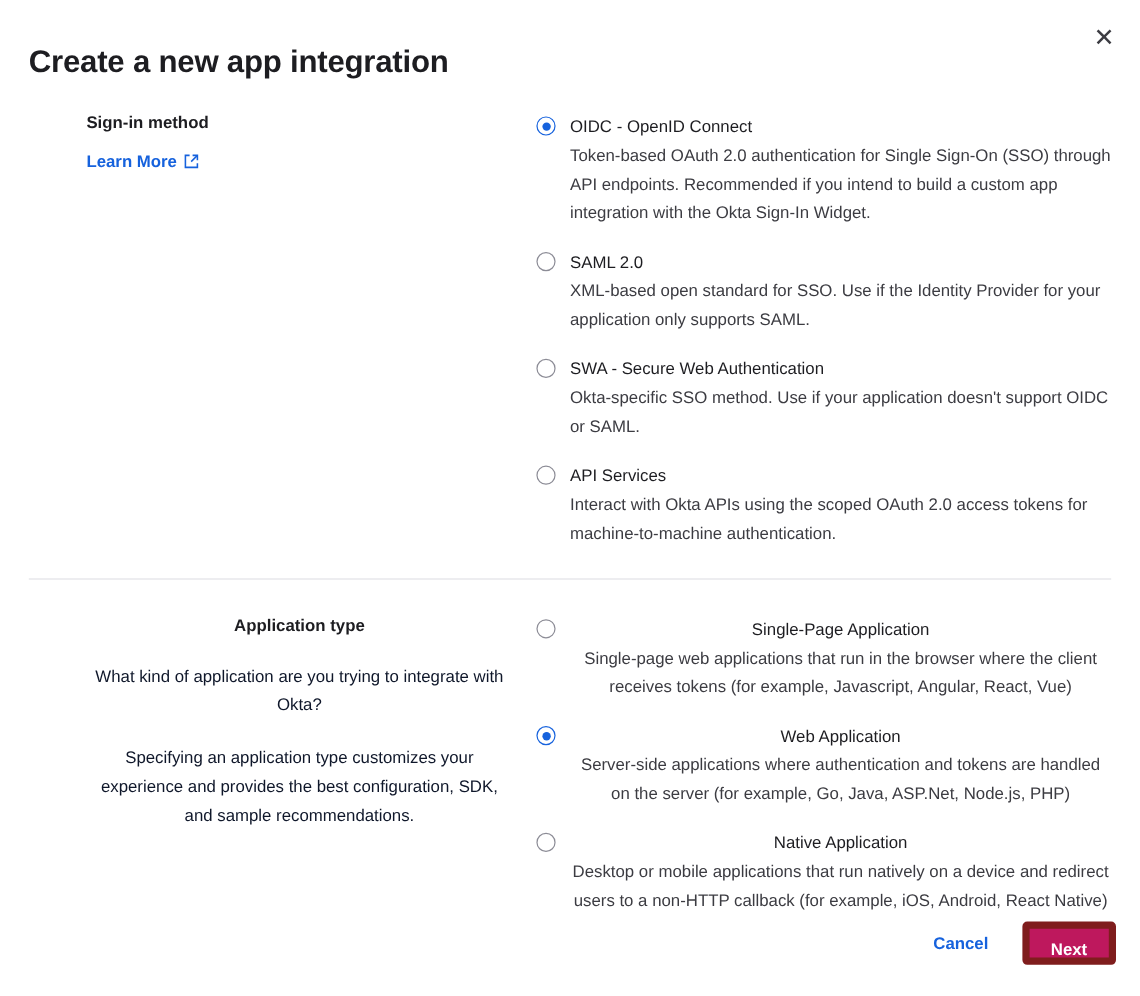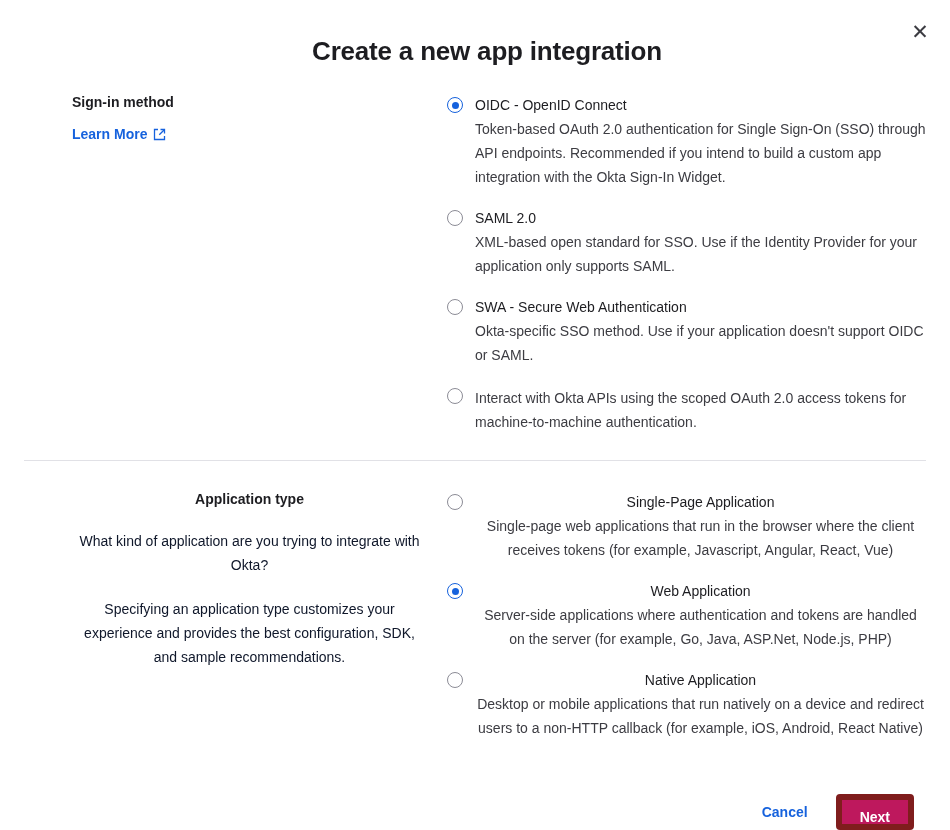--- a/index.html
+++ b/index.html
@@ -39,21 +39,20 @@
     font-family: "Liberation Sans", sans-serif;
   }
   .modal-title {
     margin: 0;
     padding: 34px 0 0 24px;
     font-size: 26px;
     line-height: 34px;
     font-weight: bold;
     letter-spacing: -0.2px;
     color: #1d1d21;
-    text-align: center;
   }
   .section {
     display: flex;
     padding: 0 24px;
     margin-left: 48px;
   }
   .section-left {
     width: 375px;
     flex: 0 0 375px;
     padding-right: 20px;
@@ -150,24 +149,24 @@
     margin: 26px 24px 0 24px;
   }
   .apptype-section { padding-top: 28px; text-align: center; }
   .footer {
     position: absolute;
     left: 0;
     right: 0;
     bottom: 0;
     height: 62px;
     display: flex;
-    align-items: flex-end;
+    align-items: flex-start;
     justify-content: flex-end;
     gap: 10px;
-    padding-right: 36px;
+    padding-right: 20px;
     background: #ffffff;
   }
   .btn {
     font-family: "Liberation Sans", sans-serif;
     font-size: 14px;
     font-weight: bold;
     border-radius: 4px;
     cursor: pointer;
     padding: 0 18px;
     height: 36px;
@@ -230,20 +229,21 @@
         <span class="radio"></span>
         <div class="option-body">
           <p class="option-title">SWA - Secure Web Authentication</p>
           <p class="option-desc">Okta-specific SSO method. Use if your application doesn't support OIDC or SAML.</p>
         </div>
       </div>
 
       <div class="option">
         <span class="radio"></span>
         <div class="option-body">
+          <p class="option-title">API Services</p>
           <p class="option-desc">Interact with Okta APIs using the scoped OAuth 2.0 access tokens for machine-to-machine authentication.</p>
         </div>
       </div>
 
     </div>
   </div>
 
   <div class="divider"></div>
 
   <div class="section apptype-section">

